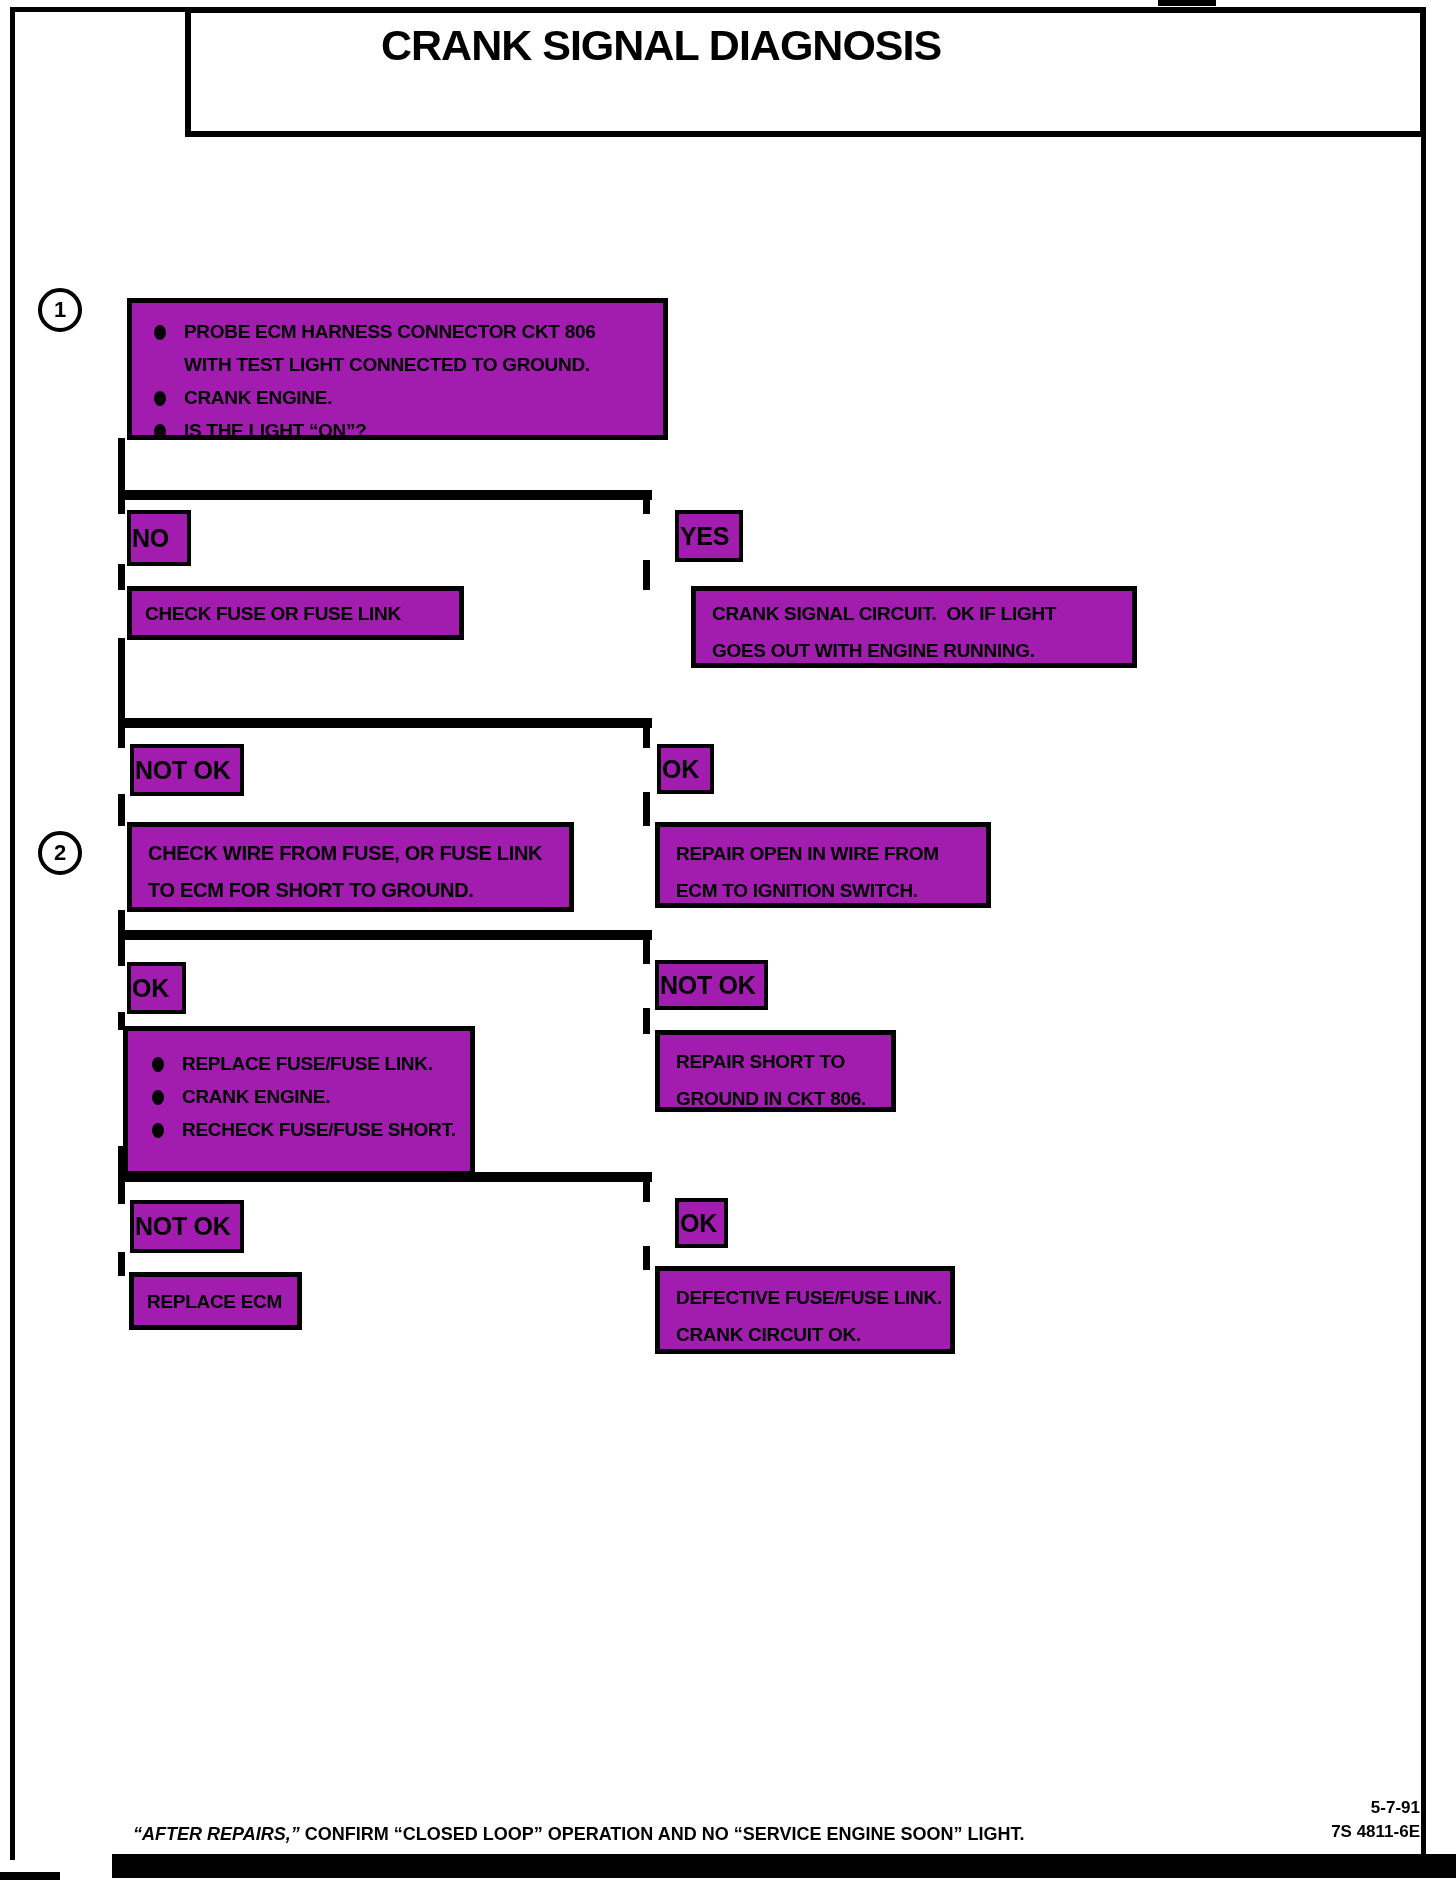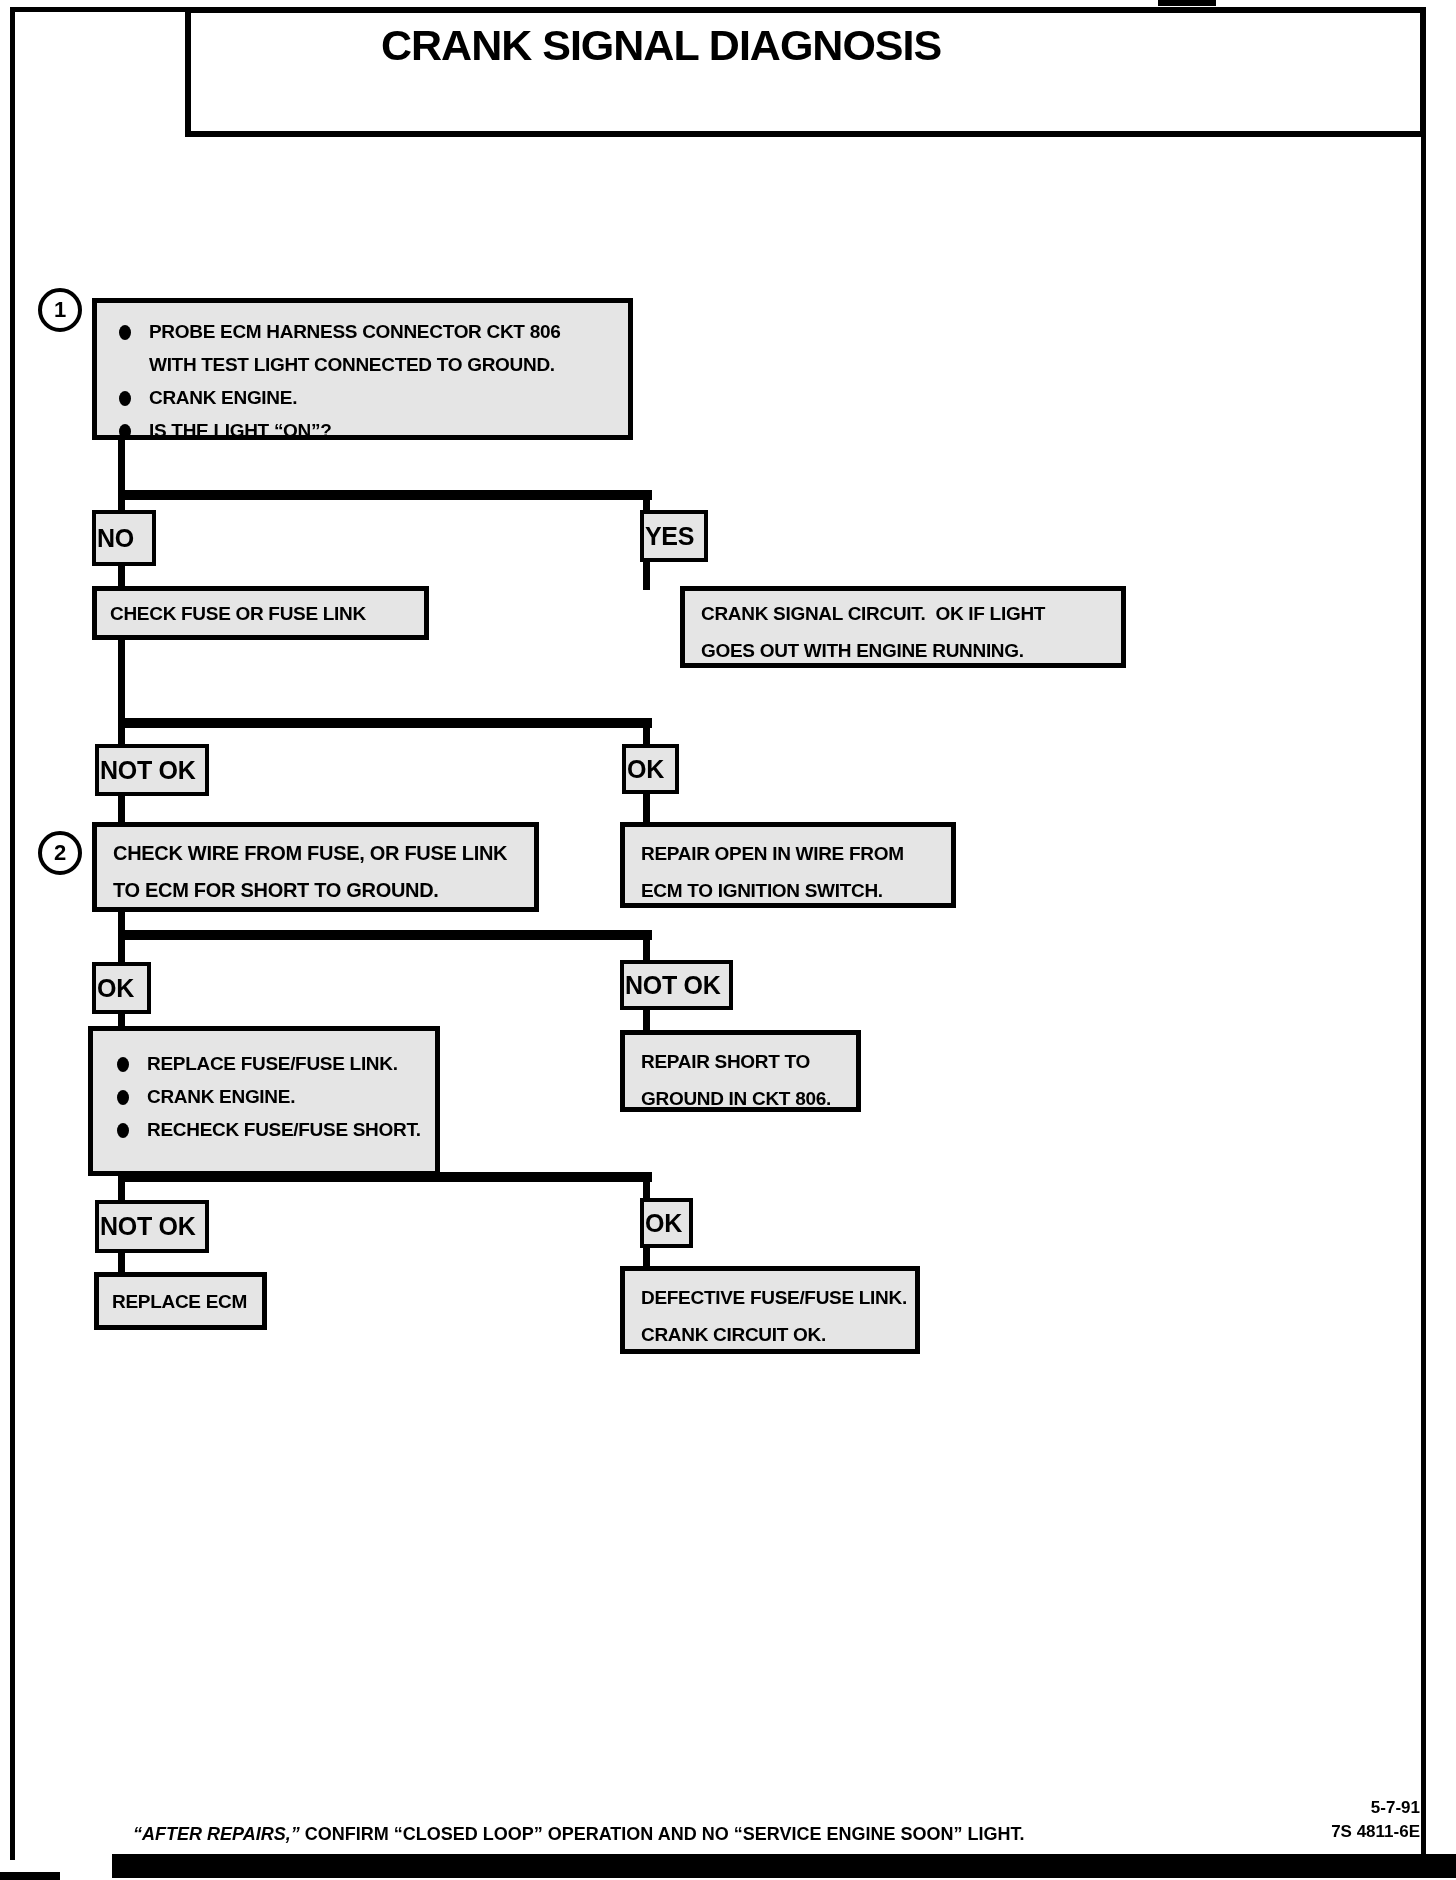--- a/index.html
+++ b/index.html
@@ -5,22 +5,22 @@
   * { box-sizing: border-box; }
   html,body { margin:0; padding:0; background:#777; }
   .sheet {
     position:relative; width:1456px; height:1880px; margin:0 auto;
     background:#fff; color:#000;
     font-family:"Liberation Sans", sans-serif; font-weight:bold;
     overflow:hidden;
   }
   .line { position:absolute; background:#000; }
   .node {
-    position:absolute; border:5px solid #000; background:#e5e5e5;
-    font-size:19px; letter-spacing:-0.3px; line-height:37px;
+    position:absolute; border:5px solid #000; background:#a21caf;
+    font-size:19px; letter-spacing:-0.3px; line-height:37px;margin-left:35px;
   }
   .decision {
     border-width:4px; display:flex; align-items:center;
     padding-left:1px; font-size:25px;
   }
   .action { padding:8px 8px 0 16px; }
   .center-left { display:flex; align-items:center; padding-left:13px; }
   .box-line { white-space:pre-wrap; }
   .bul { display:flex; align-items:flex-start; }
   .dot {
@@ -105,21 +105,21 @@
     <span>NO</span>
   </div>
   <div class="node decision" style="left:640px;top:510px;width:68px;height:52px;">
     <span>YES</span>
   </div>
 
   <div class="node center-left" style="left:92px;top:586px;width:337px;height:54px;">
     <span>CHECK FUSE OR FUSE LINK</span>
   </div>
 
-  <div class="node action" style="left:680px;top:586px;width:446px;height:82px;padding-top:4px;">
+  <div class="node action" style="left:656px;top:586px;width:446px;height:82px;padding-top:4px;">
     <div class="box-line">CRANK SIGNAL CIRCUIT.  OK IF LIGHT</div>
     <div class="box-line">GOES OUT WITH ENGINE RUNNING.</div>
   </div>
 
   <div class="node decision" style="left:95px;top:744px;width:114px;height:52px;">
     <span>NOT OK</span>
   </div>
   <div class="node decision" style="left:622px;top:744px;width:57px;height:50px;">
     <span>OK</span>
   </div>

